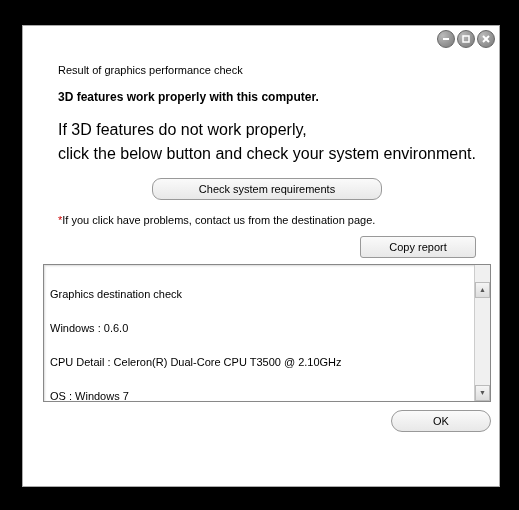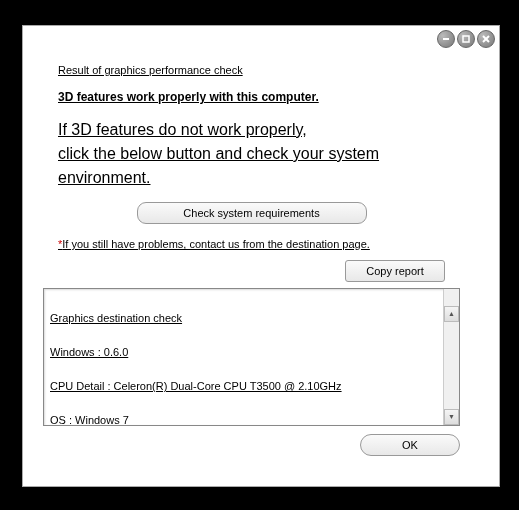--- a/index.html
+++ b/index.html
@@ -40,22 +40,21 @@
       align-items: center;
       justify-content: center;
       color: #fff;
       font-size: 10px;
       font-weight: bold;
       line-height: 1;
       cursor: pointer;
     }
     .title-btn svg { width: 10px; height: 10px; }
     .content {
-      padding: 8px 54px 5px 35px;
-      text-decoration: underline;
+      padding: 8px 23px 5px 35px;
     }
     .heading {
       font-size: 11px;
       margin-top: 6px;
       margin-bottom: 14px;
     }
     .headline {
       font-size: 12px;
       font-weight: bold;
       margin-bottom: 14px;
@@ -74,21 +73,21 @@
       background: linear-gradient(#fafafa, #e8e8e8);
       border: 1px solid #999;
       border-radius: 3px;
       font-family: inherit;
       font-size: 11px;
       text-align: center;
       cursor: pointer;
       padding: 2px 0;
     }
     .btn-check { width: 230px; height: 22px; border-radius: 9px; }
-    .btn-copy { width: 100px; height: 22px; }
+    .btn-copy { width: 116px; height: 22px; }
     .btn-ok { width: 100px; height: 22px; border-radius: 11px; }
     .contact {
       font-size: 11px;
       margin-bottom: 10px;
     }
     .red-star { color: #c00; }
     .copy-row {
       text-align: right;
       margin-bottom: 6px;
       padding-right: 0;
@@ -157,21 +156,21 @@
     <div class="heading">Result of graphics performance check</div>
     <div class="headline">3D features work properly with this computer.</div>
     <div class="subtext">
       <span>If 3D features do not work properly,</span><br>
       <span>click the below button and check your system environment.</span>
     </div>
     <div class="btn-row-center">
       <button class="btn btn-check">Check system requirements</button>
     </div>
     <div class="contact">
-      <span class="red-star">*</span><span>If you still have problems, contact us from the destination page.</span>
+      <span class="red-star">*</span><span>If you click have problems, contact us from the destination page.</span>
     </div>
     <div class="copy-row">
       <button class="btn btn-copy">Copy report</button>
     </div>
 
     <div class="report-box">
       <div>Graphics destination check</div>
       <div>Windows : 0.6.0</div>
       <div>CPU Detail : Celeron(R) Dual-Core CPU       T3500  @ 2.10GHz</div>
       <div>OS : Windows 7</div>

